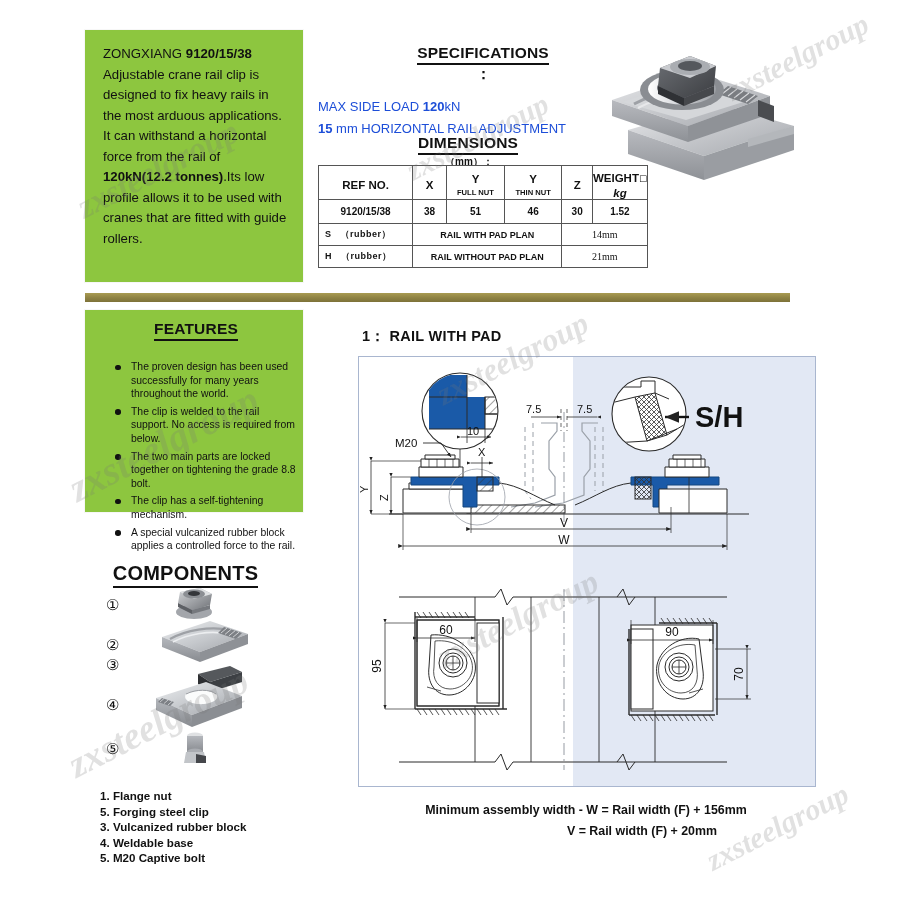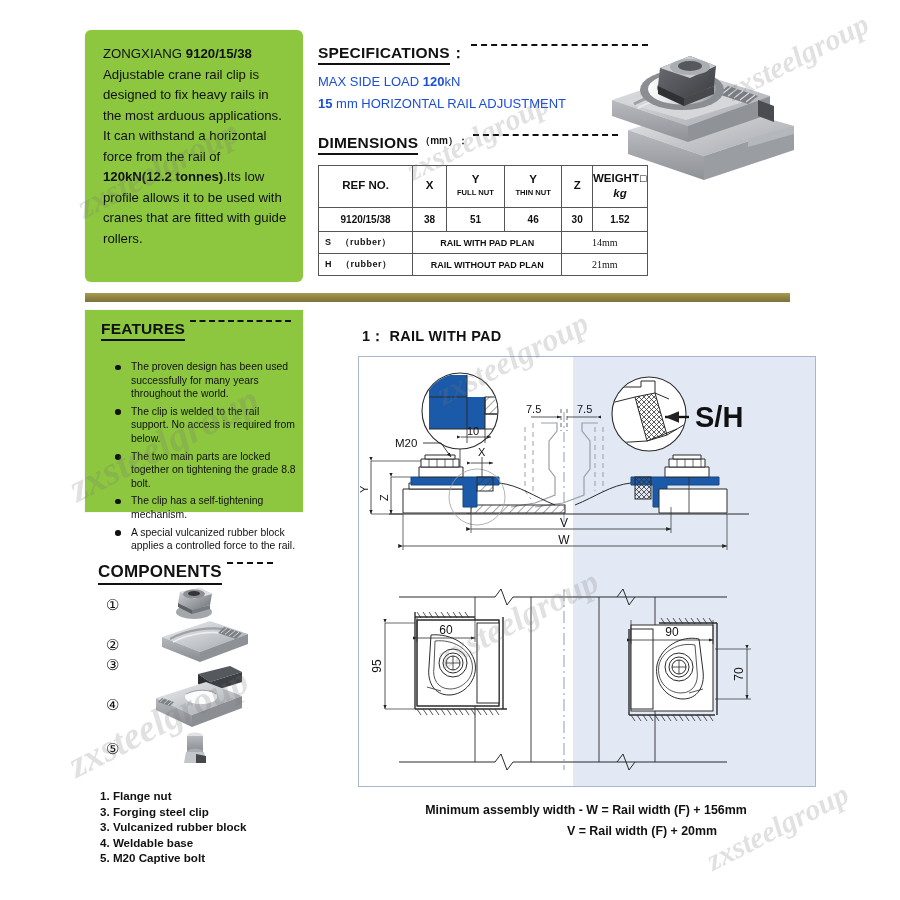--- a/index.html
+++ b/index.html
@@ -3,33 +3,33 @@
 <meta charset="utf-8">
 <style>
   html,body{margin:0;padding:0;background:#ffffff;}
   body{width:900px;height:900px;position:relative;overflow:hidden;
        font-family:"Liberation Sans","DejaVu Sans",sans-serif;color:#111;}
 
   .page{position:absolute;inset:0;background:#fff;}
 
   
   .green-panel{position:absolute;background:#8dc63f;box-shadow:0 0 0 1px rgba(0,0,0,0.03);}
-  #intro-panel{left:85px;top:30px;width:218px;height:252px;border-radius:6px;}
+  #intro-panel{left:85px;top:30px;width:218px;height:252px;}
   #features-panel{left:85px;top:310px;width:218px;height:202px;}
 
   .intro-text{position:absolute;left:18px;top:14px;width:186px;
       font-size:13.2px;line-height:20.5px;color:#111;}
   .intro-text .brand{font-weight:400;}
   .intro-text b{font-weight:700;}
 
   
   .sec-head{font-weight:700;letter-spacing:.2px;display:inline-block;
       border-bottom:2.5px solid #111;padding-bottom:1px;}
   .dash-rule{flex:1;border-bottom:2.5px dashed #111;margin-bottom:4px;margin-left:5px;}
-  .head-row{display:flex;align-items:flex-start;}
+  .head-row{display:flex;align-items:center;flex-direction:column;}
 
   #features-head{position:absolute;left:16px;top:10px;width:190px;}
   #features-head .sec-head{font-size:15.5px;}
 
   .feat-list{position:absolute;left:16px;top:42px;width:190px;margin:8px;padding:0;list-style:none;}
   .feat-list li{position:relative;padding-left:22px;font-size:10.4px;line-height:13.6px;
       margin-bottom:4px;color:#111;}
   .feat-list li::before{content:"";position:absolute;left:6px;top:4.5px;width:5.5px;height:5.5px;
       background:#111;border-radius:50%;}
 
@@ -40,36 +40,36 @@
   .spec-line b{font-weight:700;}
 
   #dim-head{position:absolute;left:318px;top:134px;width:300px;}
   #dim-head .sec-head{font-size:15.5px;}
 
   
   #dim-table{position:absolute;left:318px;top:165px;width:330px;border-collapse:collapse;
      background:#fff;font-size:9.4px;}
   #dim-table td,#dim-table th{border:1px solid #555;text-align:center;color:#111;padding:0;}
   #dim-table .hdr-main{font-size:11.5px;font-weight:700;line-height:15px;padding-top:5px;}
-  #dim-table .hdr-sub{font-size:7.6px;font-weight:700;line-height:12px;padding-bottom:8px;}
+  #dim-table .hdr-sub{font-size:7.6px;font-weight:700;line-height:12px;padding-bottom:0;}
   #dim-table .row-val{font-size:10px;font-weight:700;height:24px;}
   #dim-table .row-sh{font-size:9px;font-weight:700;height:22px;}
   #dim-table .sh-left{text-align:left;padding-left:6px;letter-spacing:.5px;}
   #dim-table .mm-serif{font-family:"Liberation Serif","DejaVu Serif",serif;font-weight:400;font-size:10px;}
 
   
   #product-photo{position:absolute;left:598px;top:34px;width:212px;height:160px;}
 
   
   #divider{position:absolute;left:85px;top:293px;width:705px;height:9px;
       background:linear-gradient(180deg,#a99b52 0%,#8e8243 55%,#7d7239 100%);}
 
   
   #components-head{position:absolute;left:98px;top:562px;width:175px;}
-  #components-head .sec-head{font-size:17px;}
+  #components-head .sec-head{font-size:20px;}
 
   #components-art{position:absolute;left:100px;top:588px;width:200px;height:180px;}
 
   #components-legend{position:absolute;left:100px;top:788px;width:210px;
       font-size:11.6px;line-height:15.6px;font-weight:700;color:#111;}
 
   
   #draw-title-1{position:absolute;left:362px;top:327px;font-size:14.5px;font-weight:700;letter-spacing:.3px;}
   #draw-title-2{position:absolute;left:583px;top:327px;font-size:14.5px;font-weight:700;letter-spacing:.3px;}
   #draw-box{position:absolute;left:358px;top:356px;width:456px;height:429px;
@@ -329,21 +329,21 @@
       <ellipse cx="95" cy="148" rx="8" ry="3.4" fill="#dfe1e3"></ellipse>
       <rect x="87" y="148" width="16" height="16" fill="url(#cSide)"></rect>
       <ellipse cx="95" cy="164" rx="8" ry="3.4" fill="#a9acb1"></ellipse>
       <polygon points="86,164 104,164 106,175 84,175" fill="#c2c5c9"></polygon>
       <polygon points="96,166 106,168 106,175 96,175" fill="#45474b"></polygon>
     </g>
   </svg>
 
   <div id="components-legend">
     <div>1. Flange nut</div>
-    <div>3. Forging steel clip</div>
+    <div>5. Forging steel clip</div>
     <div>3. Vulcanized rubber block</div>
     <div>4. Weldable base</div>
     <div>5. M20 Captive bolt</div>
   </div>
 
   <div id="draw-title-1">1：  RAIL WITH PAD</div>
 
   <div id="draw-box">
     <div class="tint-right"></div>
     <svg id="draw-svg" width="456" height="429" viewBox="0 0 456 429">

